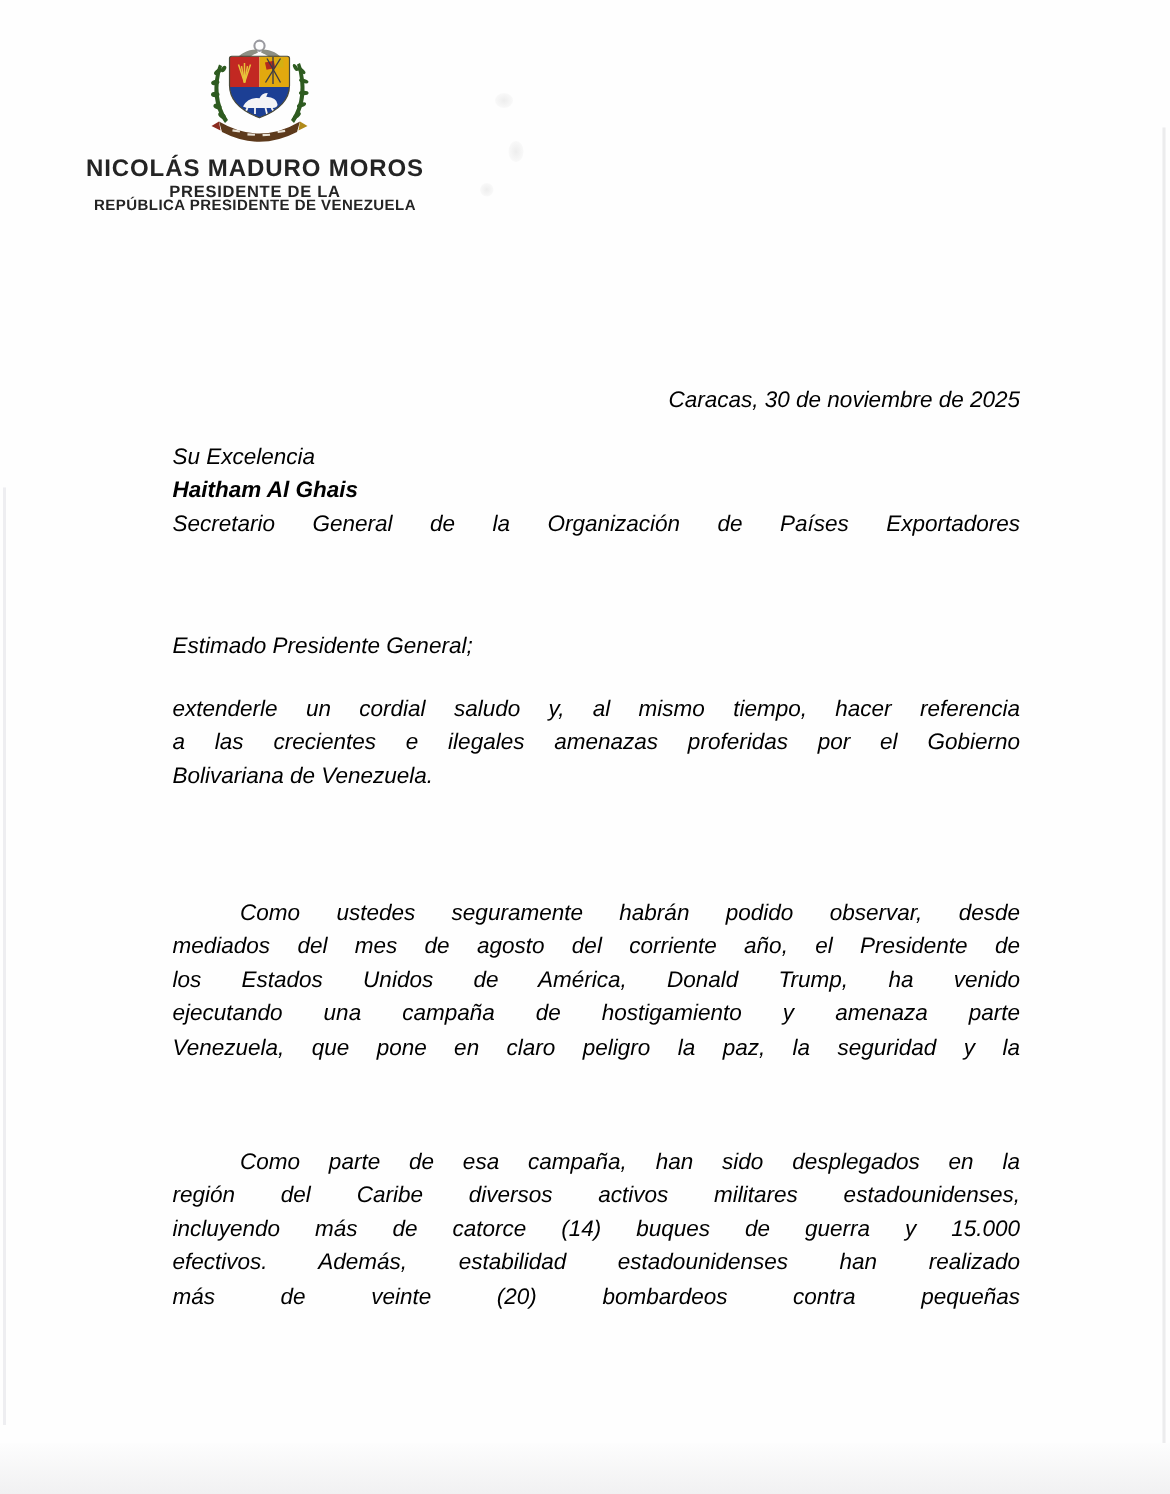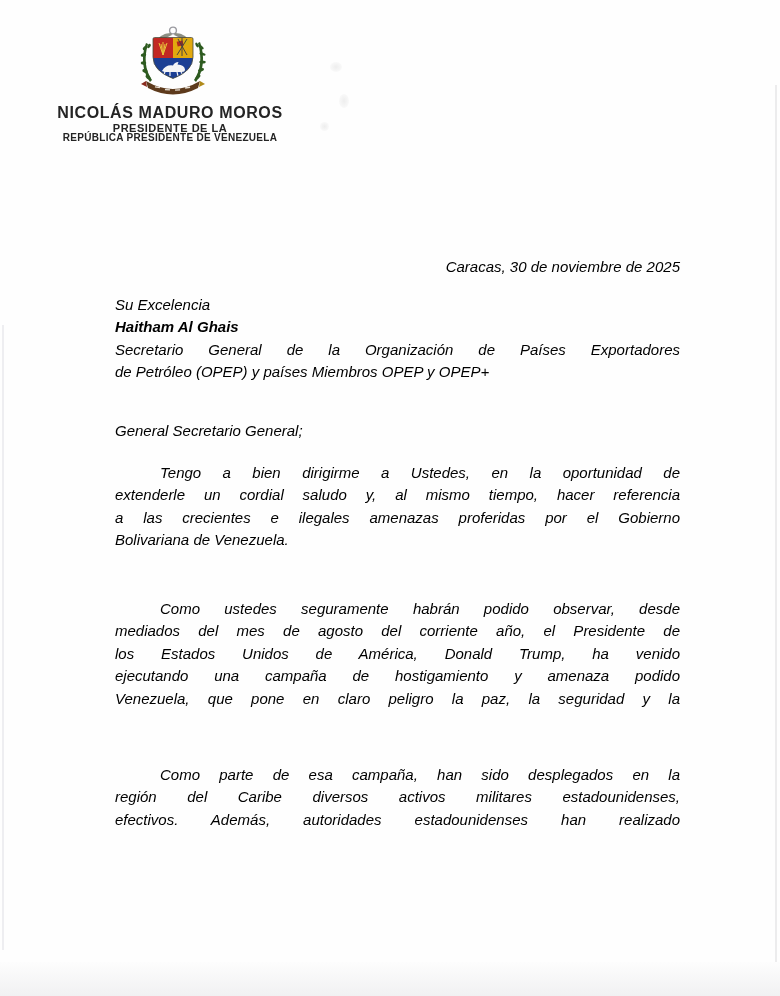--- a/index.html
+++ b/index.html
@@ -126,44 +126,44 @@
   <div class="lh-block lh-name">NICOLÁS MADURO MOROS</div>
   <div class="lh-block lh-t1">PRESIDENTE DE LA</div>
   <div class="lh-block lh-t2">REPÚBLICA PRESIDENTE DE VENEZUELA</div>
 
   <div class="textcol date-line">Caracas, 30 de noviembre de 2025</div>
 
   <div class="textcol recipient">
       <div class="line">Su Excelencia</div>
       <div class="line b">Haitham Al Ghais</div>
       <div class="line j">Secretario General de la Organización de Países Exportadores</div>
-      <div class="line">de Petróleo (OPEP) y países Miembros OPEP y OPEP+</div>
     </div>
 
-  <div class="textcol salutation">General Secretario General;</div>
+  <div class="textcol salutation">Estimado Presidente General;</div>
 
   <div class="textcol para-1">
-      <div class="line j ind">Tengo a bien dirigirme a Ustedes, en la oportunidad de</div>
       <div class="line j">extenderle un cordial saludo y, al mismo tiempo, hacer referencia</div>
       <div class="line j">a las crecientes e ilegales amenazas proferidas por el Gobierno</div>
       <div class="line">Bolivariana de Venezuela.</div>
     </div>
 
   <div class="textcol para-2">
       <div class="line j ind">Como ustedes seguramente habrán podido observar, desde</div>
       <div class="line j">mediados del mes de agosto del corriente año, el Presidente de</div>
       <div class="line j">los Estados Unidos de América, Donald Trump, ha venido</div>
-      <div class="line j">ejecutando una campaña de hostigamiento y amenaza podido</div>
+      <div class="line j">ejecutando una campaña de hostigamiento y amenaza parte</div>
       <div class="line j">Venezuela, que pone en claro peligro la paz, la seguridad y la</div>
     </div>
 
   <div class="textcol para-3">
       <div class="line j ind">Como parte de esa campaña, han sido desplegados en la</div>
       <div class="line j">región del Caribe diversos activos militares estadounidenses,</div>
-      <div class="line j">efectivos. Además, autoridades estadounidenses han realizado</div>
+      <div class="line j">incluyendo más de catorce (14) buques de guerra y 15.000</div>
+      <div class="line j">efectivos. Además, estabilidad estadounidenses han realizado</div>
+      <div class="line j">más de veinte (20) bombardeos contra pequeñas</div>
     </div>
 
   <div class="edge-right"></div>
   <div class="edge-left"></div>
   <div class="bottom-shade"></div>
   <div class="smudge sm1"></div>
   <div class="smudge sm2"></div>
   <div class="smudge sm3"></div>
 </div>
 

